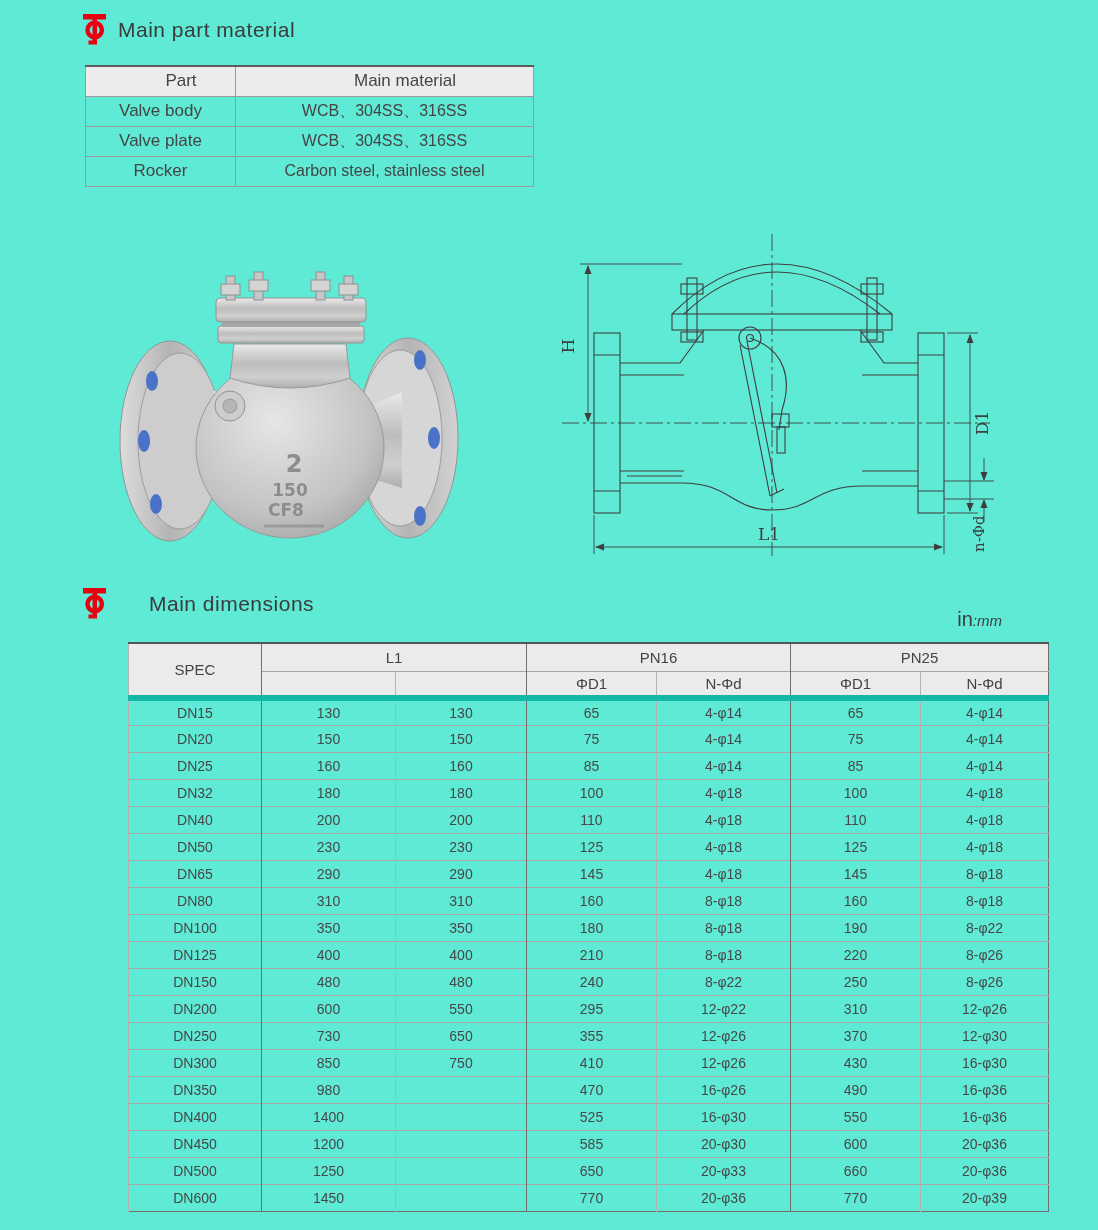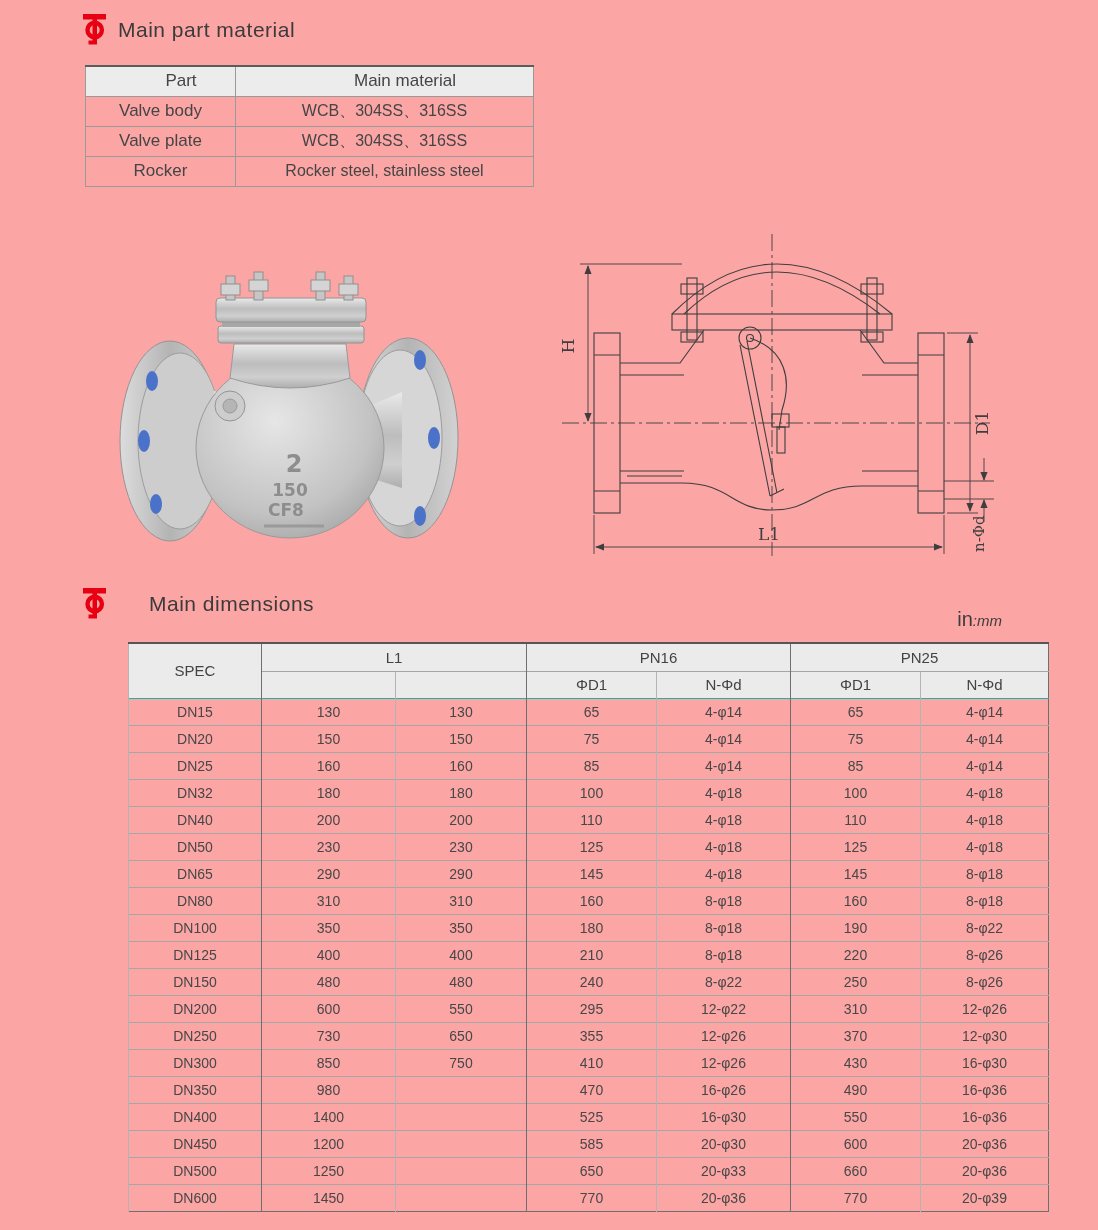--- a/index.html
+++ b/index.html
@@ -1,19 +1,19 @@
 <!DOCTYPE html>
 <html><head>
 <meta charset="utf-8">
 <style>
   * { margin:0; padding:0; box-sizing:border-box; }
   html,body { background:#ffffff; }
   .page {
     position:relative; width:1098px; height:1230px; margin:0 auto;
-    background:#fca5a5; overflow:hidden;
+    background:#5eead4; overflow:hidden;
     font-family:"Liberation Sans", sans-serif; color:#3f3f3f;
   }
   
   .sec-head { position:absolute; display:flex; align-items:center; gap:11px; }
   .sec-head .ttl { font-size:21px; letter-spacing:.5px; color:#3b3b3b; font-weight:500; }
   .brand-ic { width:25px; height:31px; display:block; }
   
   table { border-collapse:collapse; table-layout:fixed; }
   .mat {
     position:absolute; left:85px; top:65px; width:449px;
@@ -39,21 +39,21 @@
     font-size:14px; color:#474747;margin-left:43px;
   }
   .dims th, .dims td {
     border-top:1px solid #a6a6a6; border-left:1px solid #b3b3b3;
     height:27px; text-align:center; font-weight:normal; vertical-align:middle;
     overflow:hidden; white-space:nowrap;
   }
   .dims thead th { background:#ebebeb; font-size:15px; color:#434343; }
   .dims thead tr.h1 th { height:28px; }
   .dims .maj { border-left:1px solid #6f6f6f !important; }
-  .dims tbody tr:first-child td { border-top:1px solid #14b8a6; }
+  .dims tbody tr:first-child td { border-top:6px solid #14b8a6; }
 </style>
 </head>
 <body>
 
 <div class="page">
 
   <div class="sec-head" style="left:82px; top:14px;">
     <svg class="brand-ic" viewBox="0 0 25 31">
       <rect x="1" y="0" width="23" height="5.5" fill="#e60012"></rect>
       <rect x="10.5" y="0" width="4.5" height="28" fill="#e60012"></rect>
@@ -78,21 +78,21 @@
         <tr>
           <td>Valve body</td>
           <td class="mval">WCB、304SS、316SS</td>
         </tr>
         <tr>
           <td>Valve plate</td>
           <td class="mval">WCB、304SS、316SS</td>
         </tr>
         <tr>
           <td>Rocker</td>
-          <td class="mval">Rocker steel, stainless steel</td>
+          <td class="mval">Carbon steel, stainless steel</td>
         </tr>
       </tbody>
   </table>
 
   <svg class="photo" width="342" height="334" viewBox="0 0 342 334">
     <defs>
       <linearGradient id="gm" x1="0" y1="0" x2="0" y2="1">
         <stop offset="0" stop-color="#e9e9e9"></stop>
           <stop offset=".45" stop-color="#bdbdbd"></stop>
         <stop offset=".75" stop-color="#cfcfcf"></stop>

